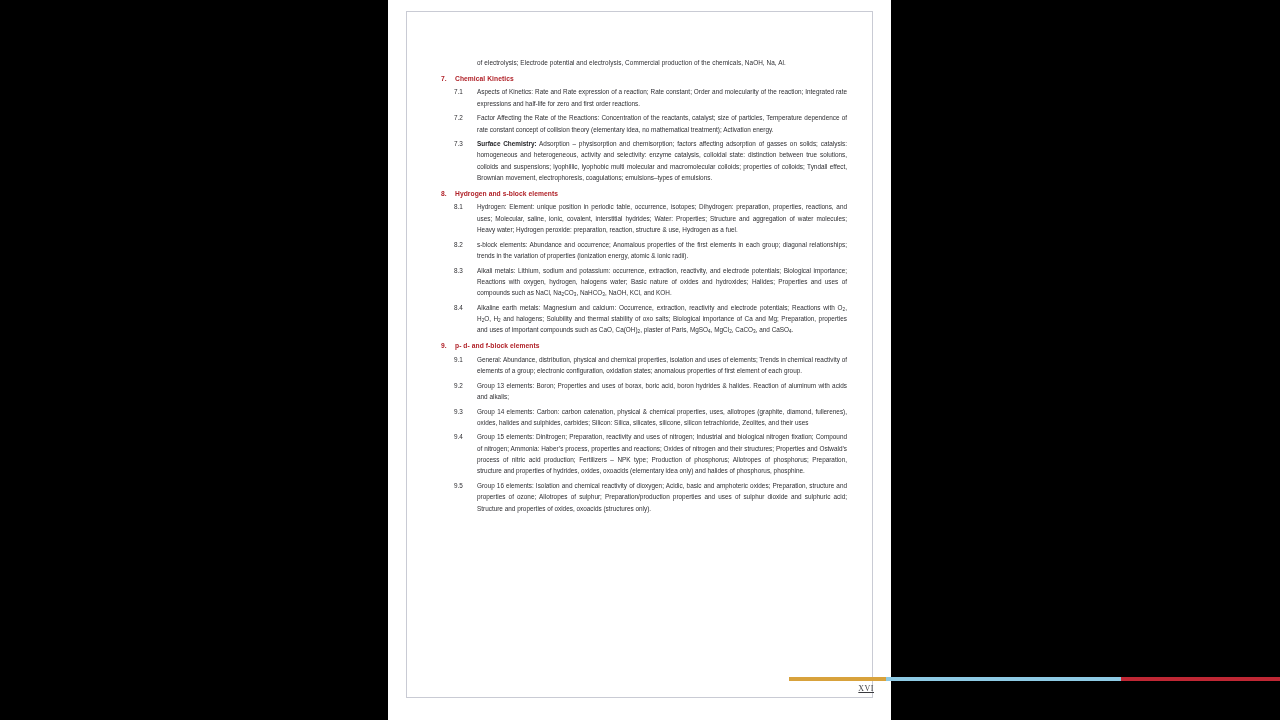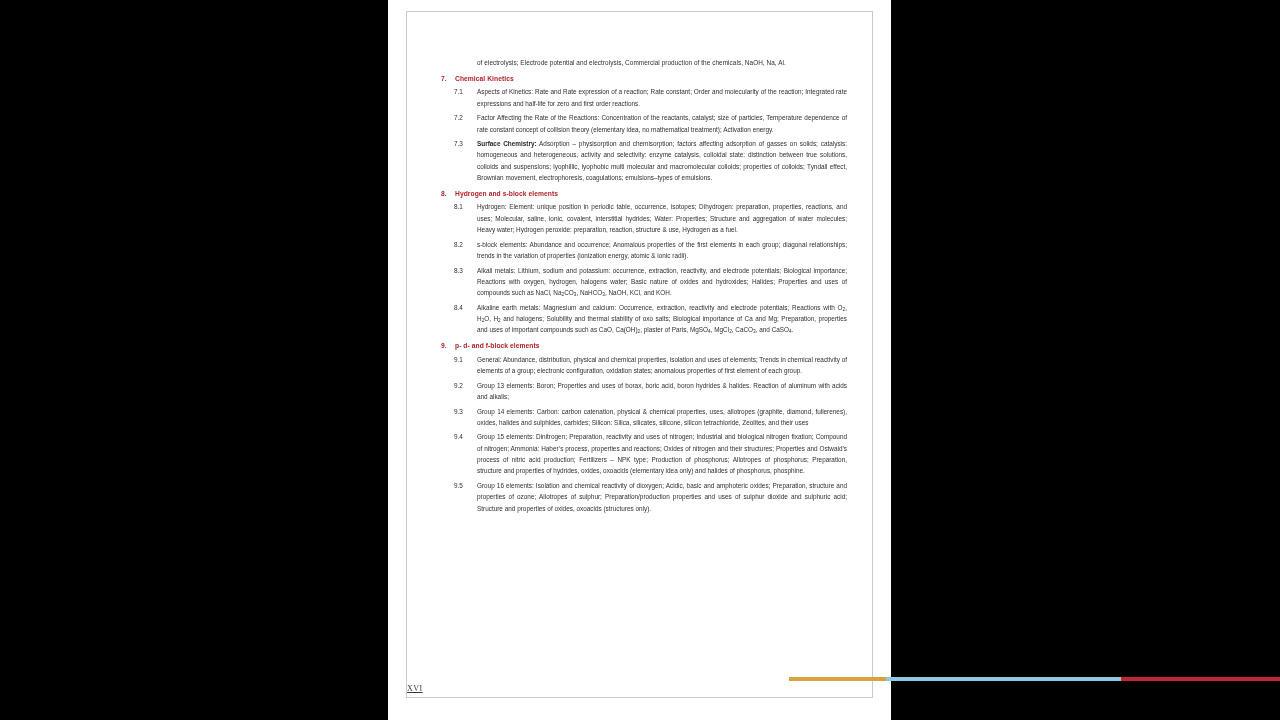--- a/index.html
+++ b/index.html
@@ -123,21 +123,21 @@
   }
   #footer-rule .seg { height: 100%; }
   .seg-gold { background: #d8a23c; }
   .seg-blue { background: #8ecae4; }
   .seg-red  { background: #bf2734; }
   #page-number {
     position: absolute;
     left: 0;
     top: 672px;
     width: 467px;
-    text-align: left;
+    text-align: right;
     font-family: "Liberation Serif", serif;
     font-size: 8px;
     color: #3a3a3e;
     letter-spacing: 0.06em;
     text-decoration: underline;
   }
 </style>
 </head>
 <body>
 

